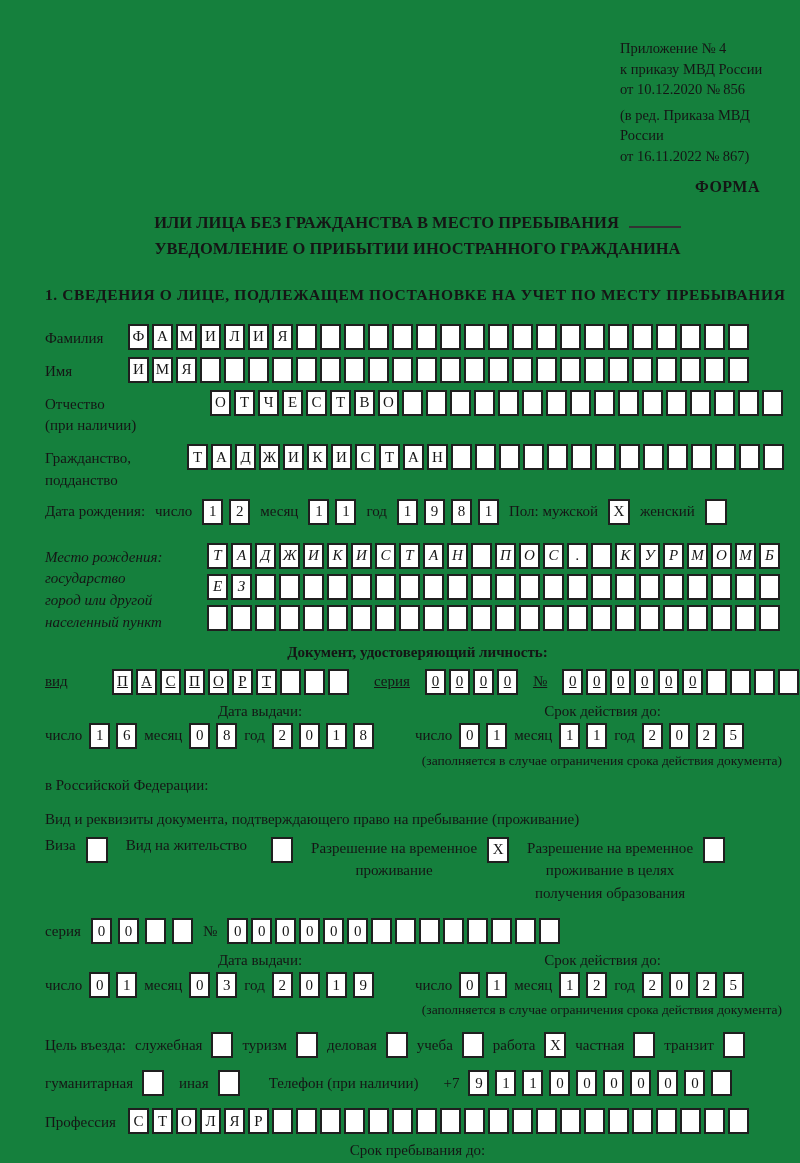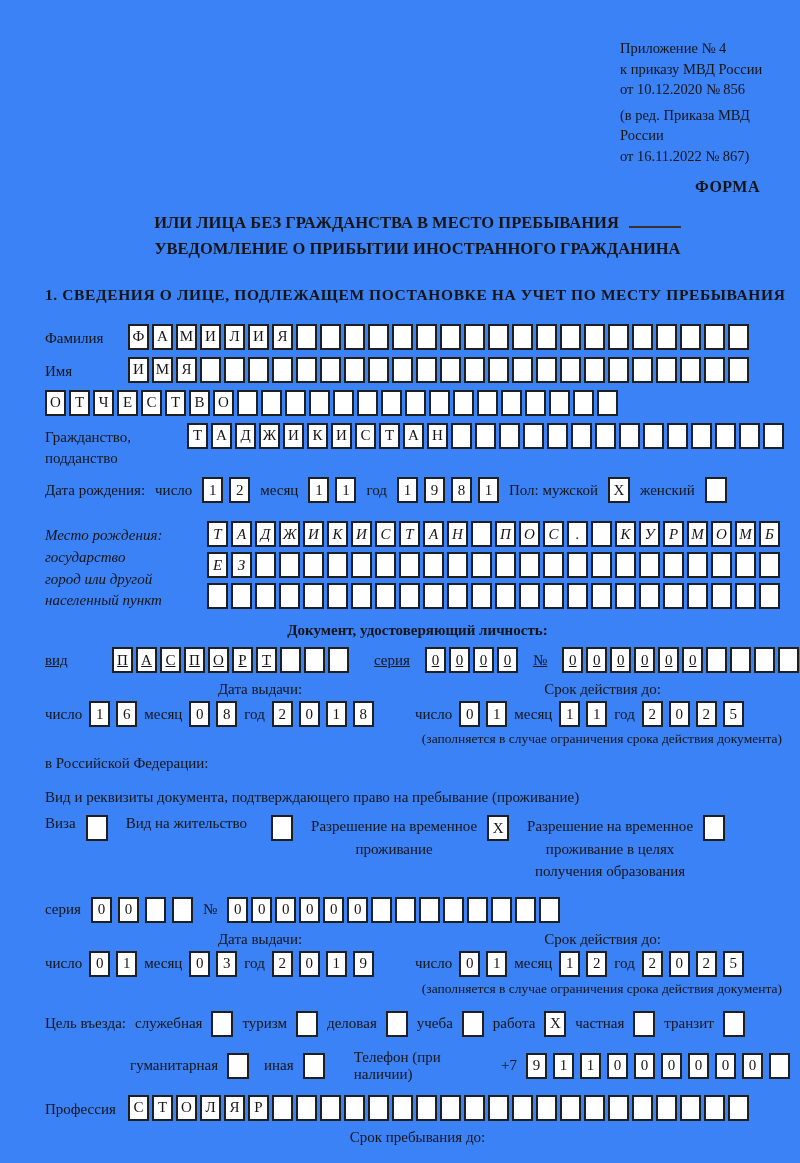--- a/index.html
+++ b/index.html
@@ -1,20 +1,20 @@
 <!DOCTYPE html>
 <html><head>
 <meta charset="utf-8">
 <style>
   html,body { margin:0; padding:0; background:#ffffff; }
   .page {
     width:800px; height:1163px; box-sizing:border-box; position:relative;
     padding:38px 10px 10px 45px; overflow:hidden;
     font-family:"Liberation Serif","DejaVu Serif",serif;
-    font-size:15px; color:#151515; background:#3b82f6;
+    font-size:15px; color:#151515; background:#15803d;
   }
   
   .hdr { margin-left:575px; line-height:1.42; font-size:14.5px; }
   .hdr .amend { margin-top:5px; }
   .forma { text-align:right; padding-right:30px; font-weight:bold; font-size:16px; margin-top:12px; letter-spacing:0.5px; }
   
   .title { text-align:center; font-weight:bold; font-size:16.5px; line-height:1.55; margin-top:14px; }
   .blank { display:inline-block; width:52px; border-bottom:2px solid #333; height:13px; margin-left:10px; }
   .sec-head { font-weight:bold; font-size:15.5px; margin-top:24px; margin-bottom:20px; letter-spacing:0.6px; }
   
@@ -42,21 +42,21 @@
   .dh-right { flex:1; text-align:center; }
   .date-row { display:flex; margin-top:3px; align-items:center; }
   .dg { display:inline-flex; align-items:center; gap:7px; }
   .dg-left { width:370px; }
   .limit-note { text-align:right; font-size:13.5px; margin-top:4px; padding-right:8px; }
   .intro { margin-top:10px; line-height:1.6; }
   .opt-row { display:flex; align-items:flex-start; gap:18px; margin-top:6px; margin-bottom:14px; }
   .opt { display:inline-flex; align-items:flex-start; gap:10px; }
   .opt-lines { display:inline-block; text-align:center; line-height:1.5; }
   .purpose-row { display:flex; align-items:center; gap:9px; margin-top:14px; flex-wrap:nowrap; }
-  .purpose-row2 { display:flex; align-items:center; gap:9px; margin-top:12px; margin-left:85px; }
+  .purpose-row2 { display:flex; align-items:center; gap:9px; margin-top:12px; }
   .nowrap { white-space:nowrap; }
 </style>
 </head>
 <body>
 
 <div class="page">
 
   <div class="hdr">
     <div>Приложение № 4</div>
     <div>к приказу МВД России</div>
@@ -134,20 +134,24 @@
         <span class="cell"></span>
         <span class="cell"></span>
         <span class="cell"></span>
         <span class="cell"></span>
         <span class="cell"></span>
         <span class="cell"></span>
       </span>
   </div>
 
   <div class="frow">
+    <span class="flabel lw-b">
+      <span>Отчество</span><br>
+      <span>(при наличии)</span>
+    </span>
     <span class="cells">
         <span class="cell">О</span>
         <span class="cell">Т</span>
         <span class="cell">Ч</span>
         <span class="cell">Е</span>
         <span class="cell">С</span>
         <span class="cell">Т</span>
         <span class="cell">В</span>
         <span class="cell">О</span>
         <span class="cell"></span>

